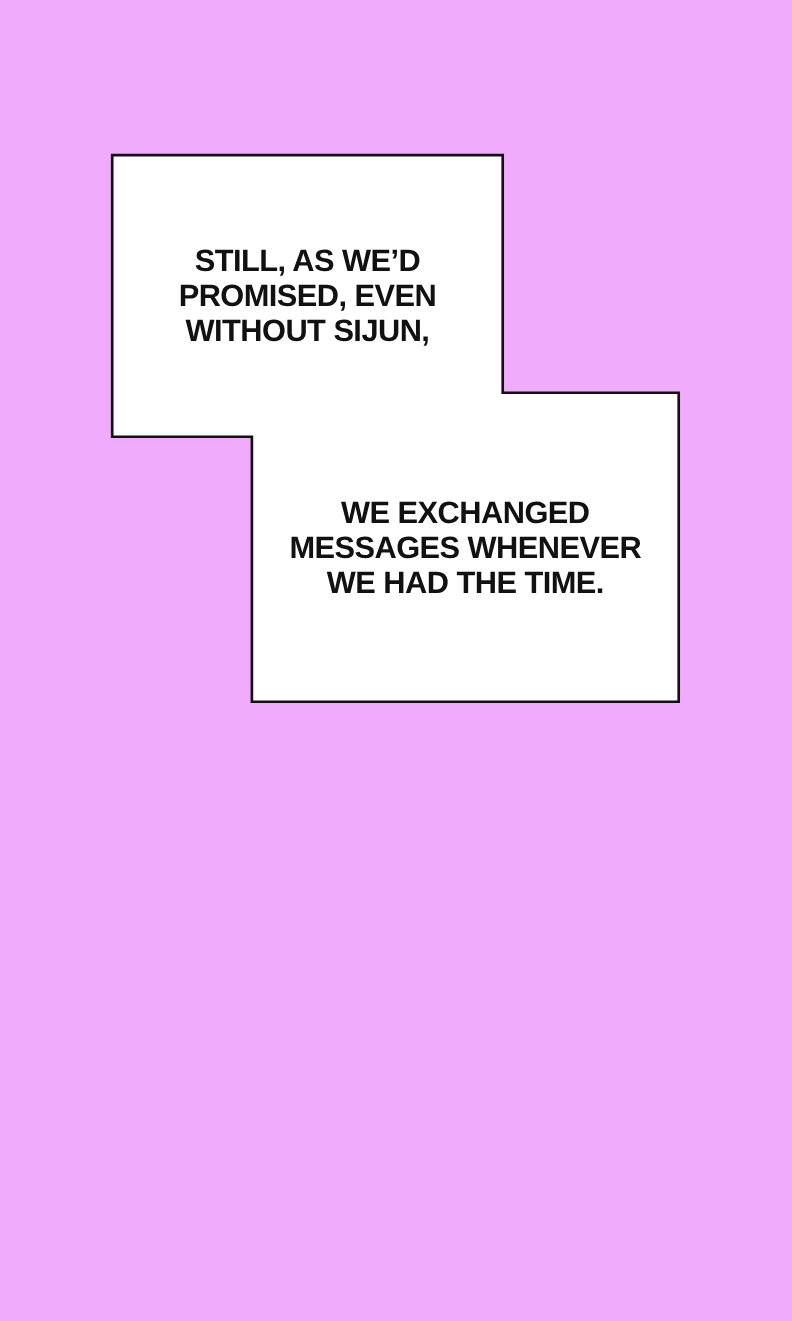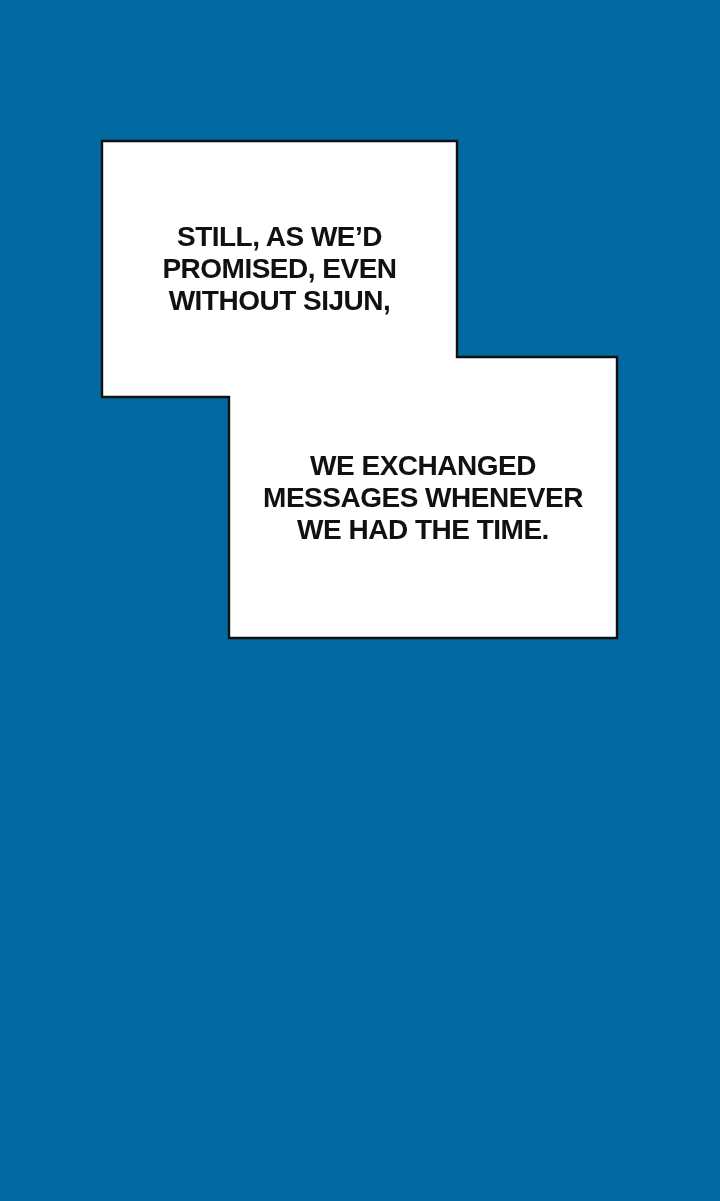--- a/index.html
+++ b/index.html
@@ -10,21 +10,21 @@
     width: 720px;
     height: 1201px;
     background: #ffffff;
     overflow: hidden;
     font-family: "Liberation Sans", sans-serif;
   }
   .stage {
     position: relative;
     width: 720px;
     height: 1201px;
-    background: #0369a1;
+    background: #f0abfc;
   }
   .outline-svg {
     position: absolute;
     left: 0;
     top: 0;
     width: 720px;
     height: 1201px;
     display: block;
   }
   .caption {

